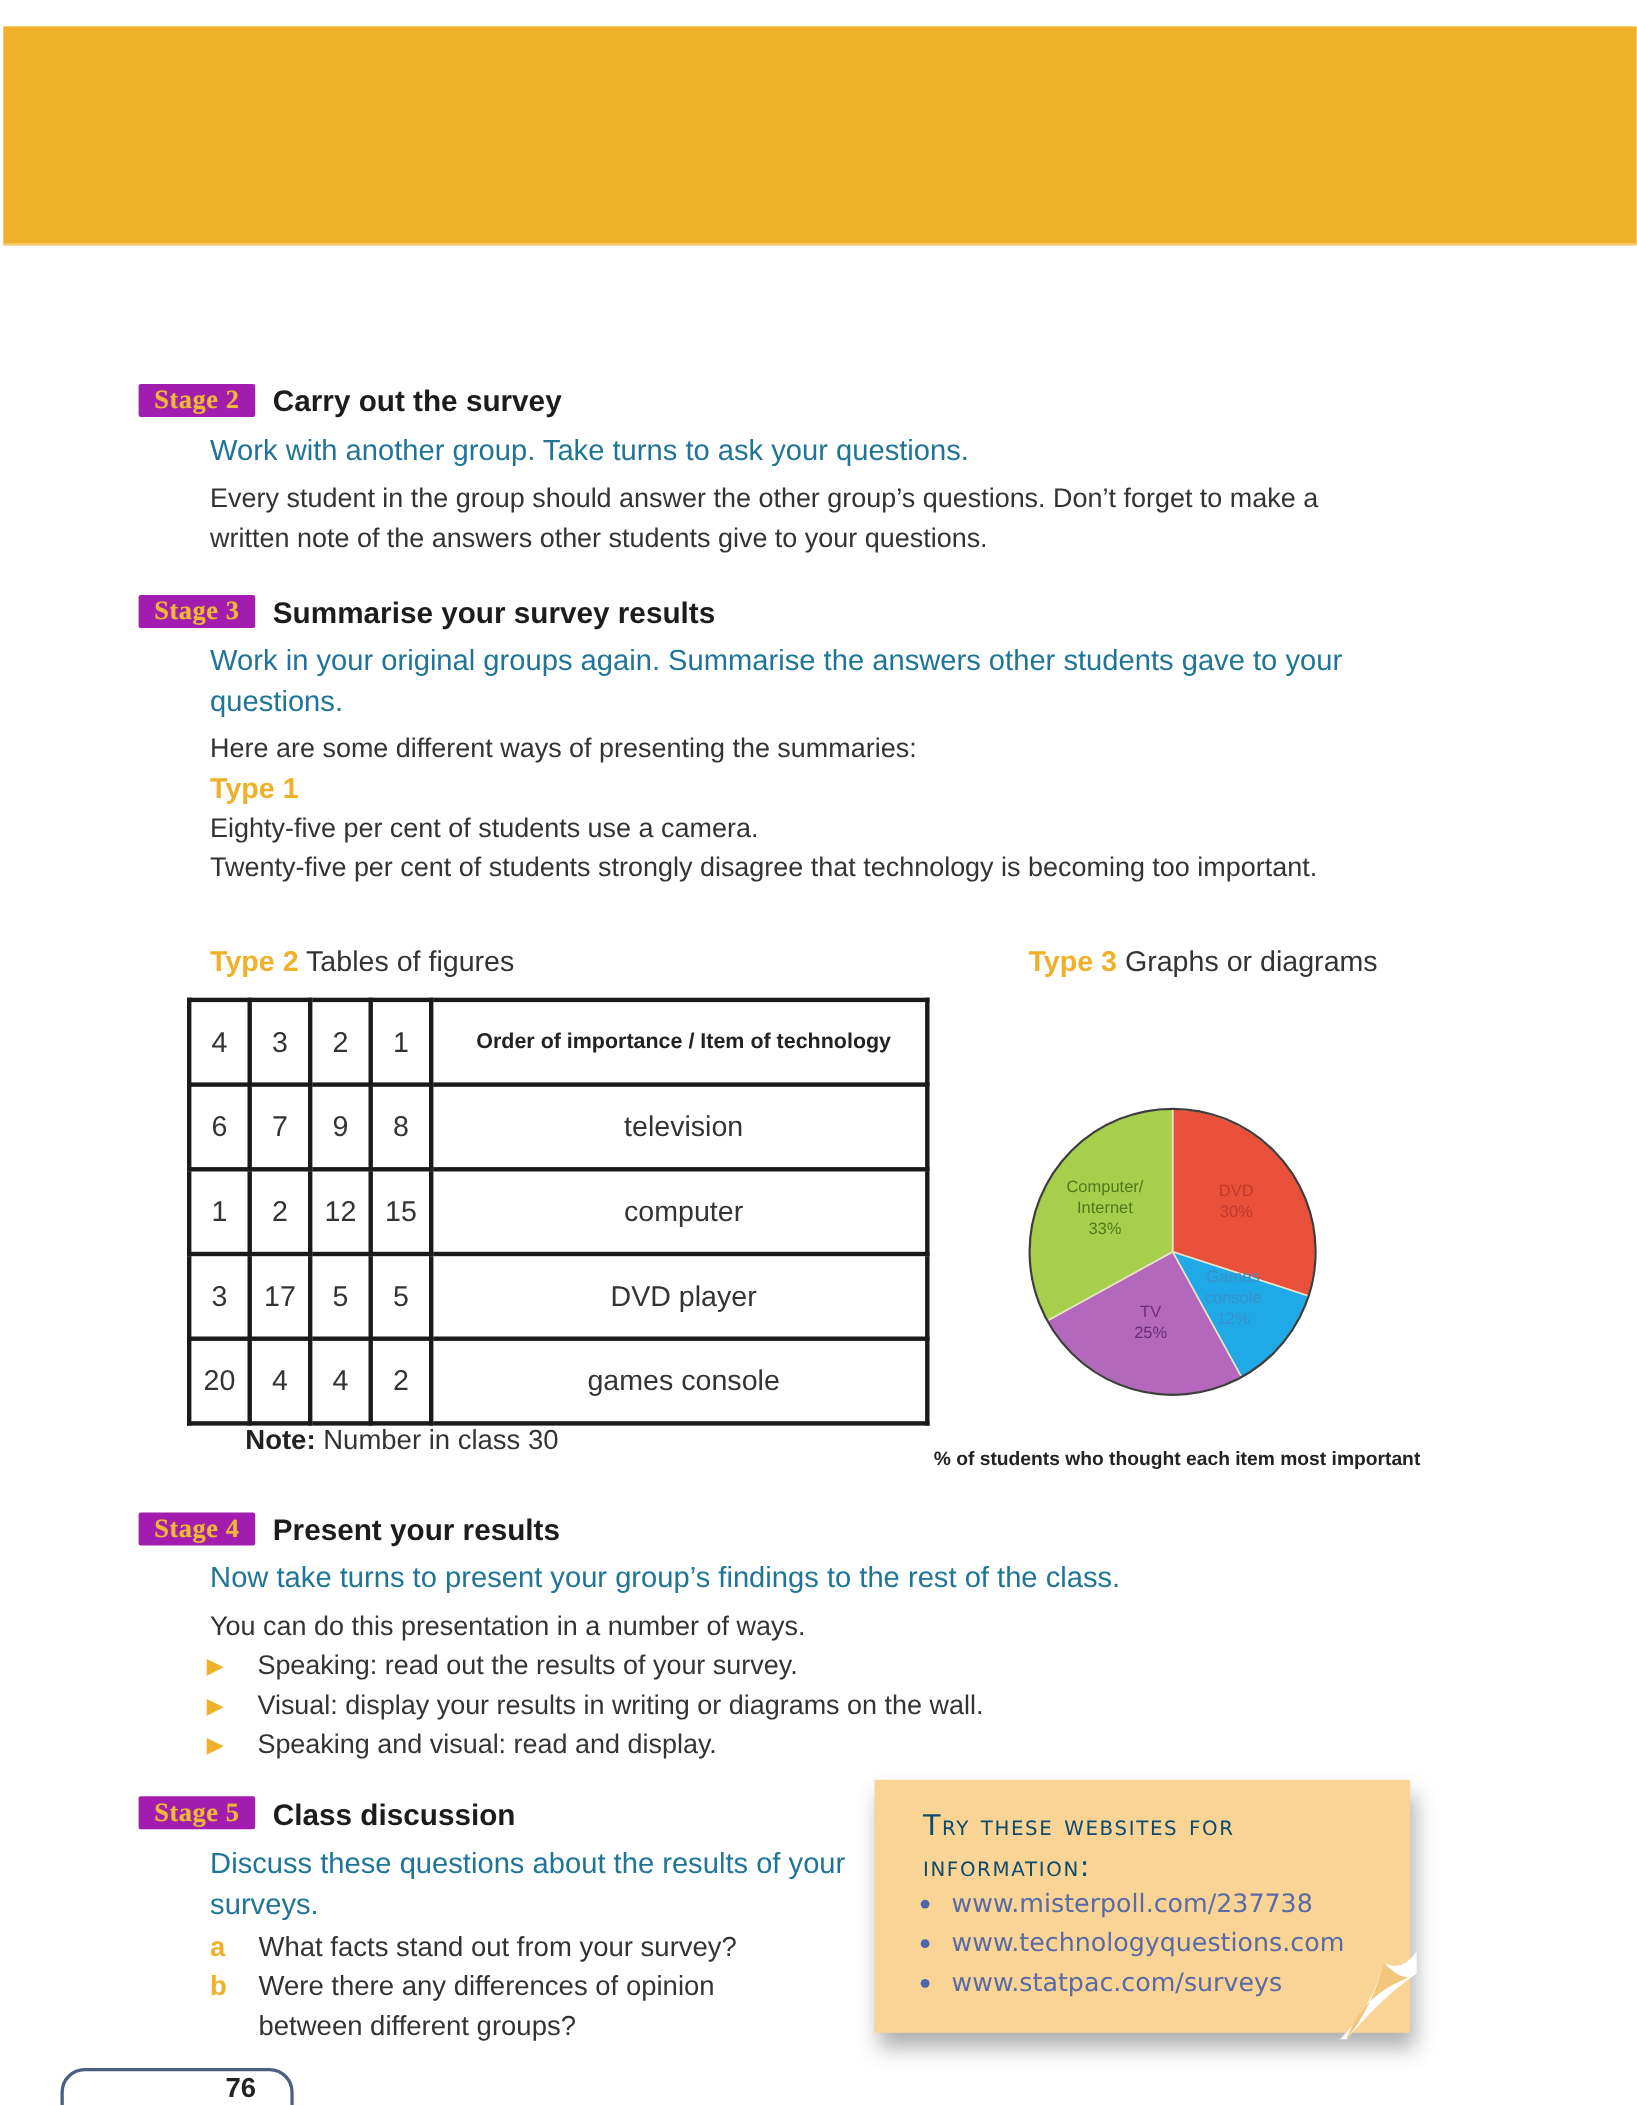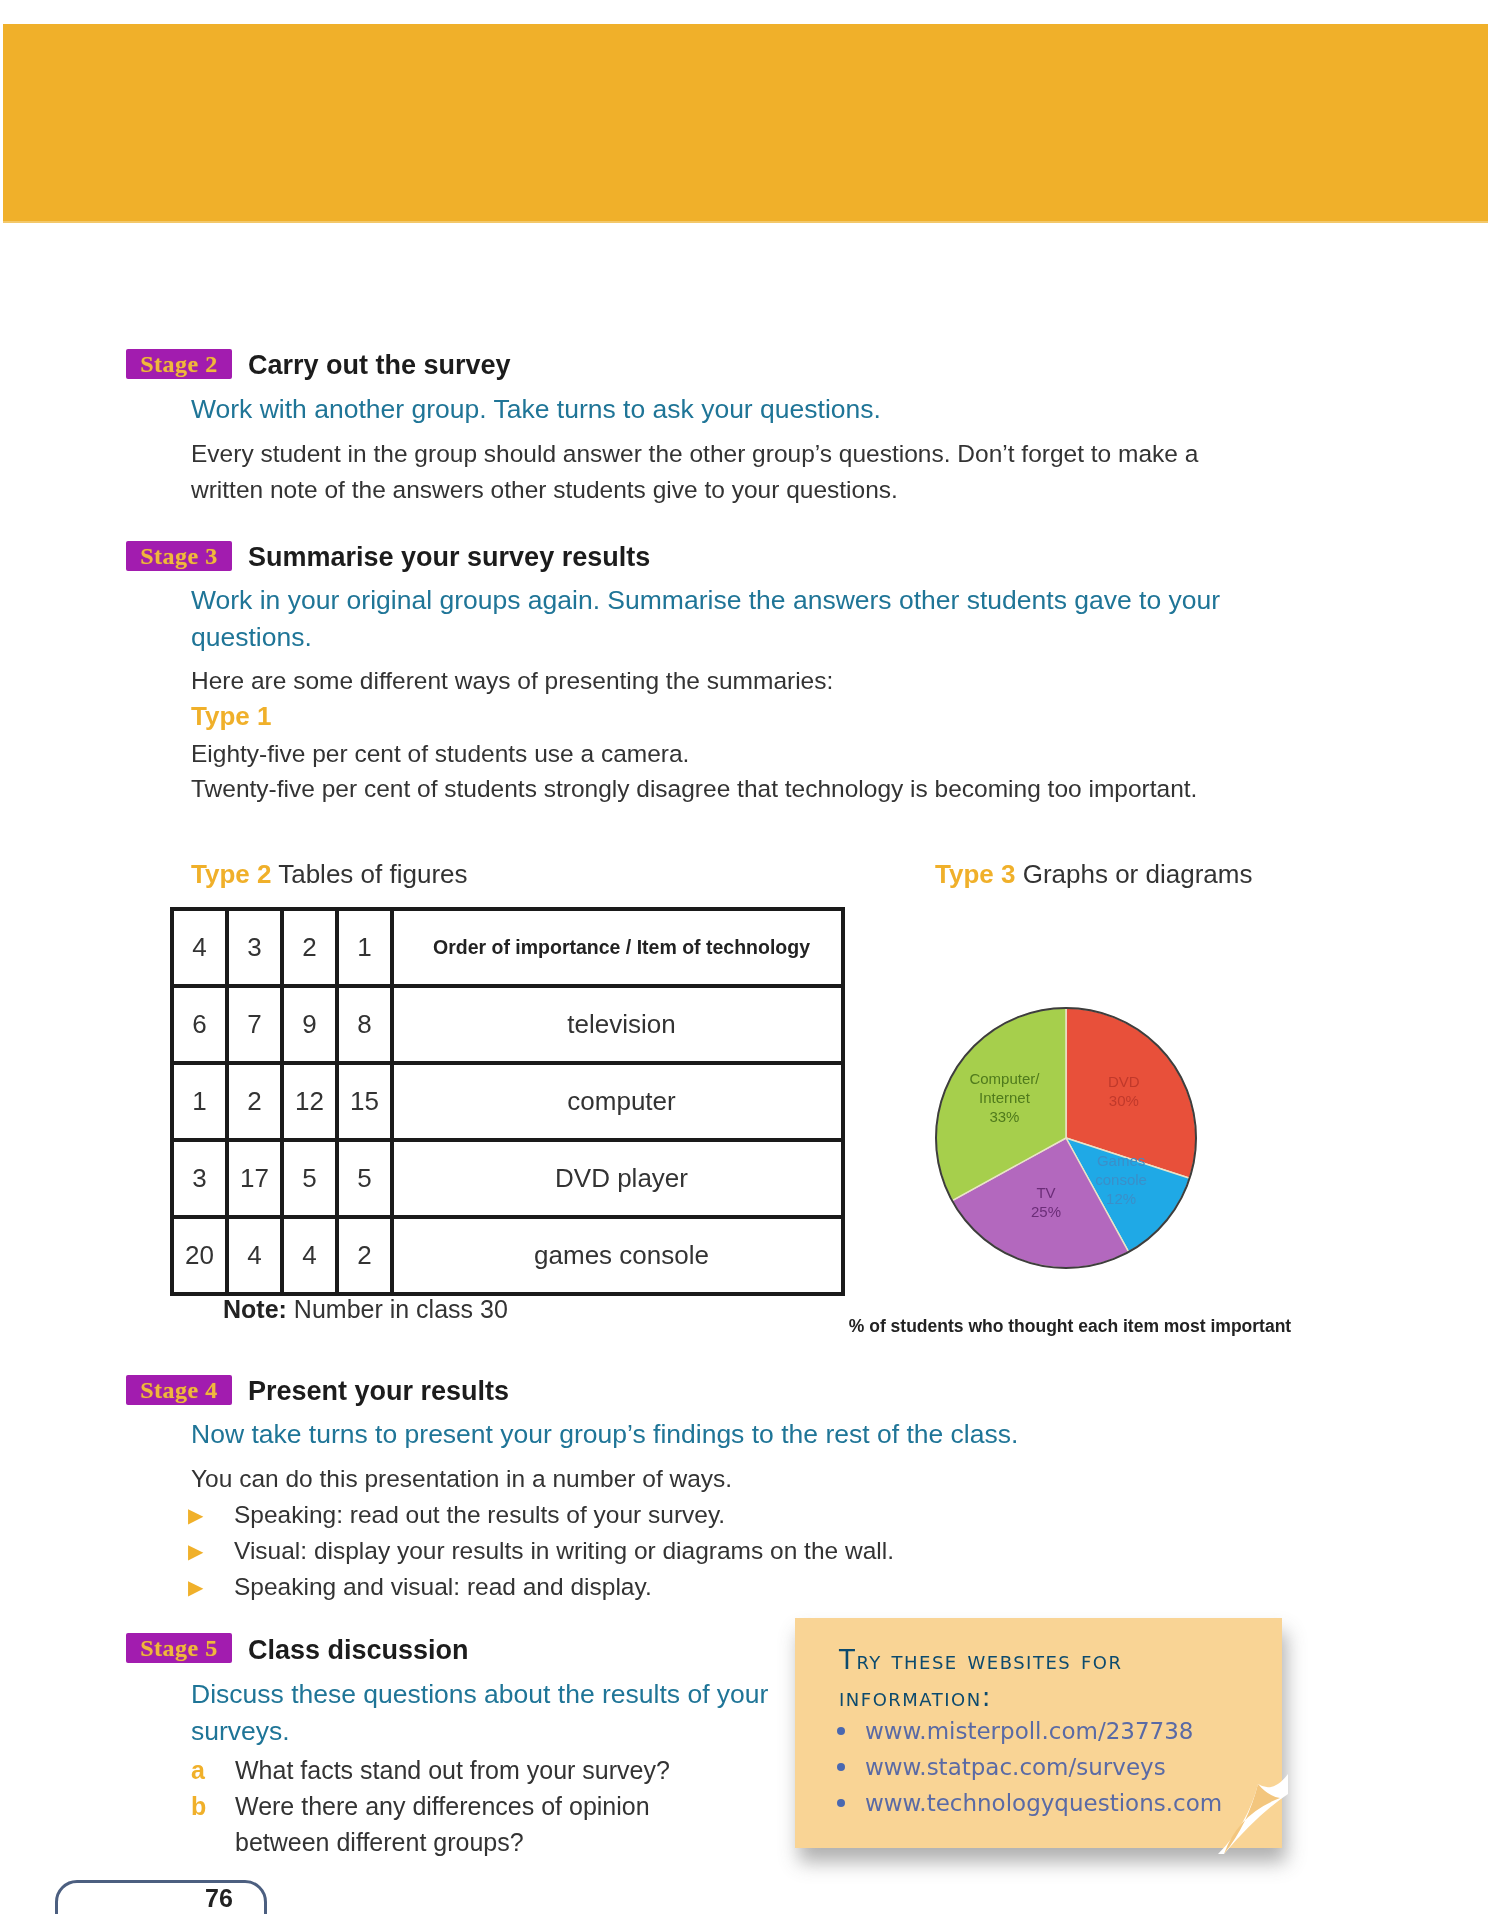--- a/index.html
+++ b/index.html
@@ -173,22 +173,22 @@
 <div class="instr" style="top:1676px; width:590px">Discuss these questions about the results of your surveys.</div>
 <ul class="qlist">
   <li><span class="letter">a</span><span>What facts stand out from your survey?</span></li>
   <li><span class="letter">b</span><span>Were there any differences of opinion between different groups?</span></li>
 </ul>
 
 <div class="webbox">
   <h3>Try these websites for information:</h3>
   <ul>
     <li><span class="dot"></span><span>www.misterpoll.com/237738</span></li>
+    <li><span class="dot"></span><span>www.technologyquestions.com</span></li>
     <li><span class="dot"></span><span>www.statpac.com/surveys</span></li>
-    <li><span class="dot"></span><span>www.technologyquestions.com</span></li>
   </ul>
   <svg class="fold" viewBox="0 0 70 80">
     <path d="M70 0 L70 20 Q40 40 6 80 L0 80 Q30 50 40 10 Q55 20 70 0 Z" fill="#ffffff"></path>
     <path d="M40 10 Q30 50 6 80 Q20 40 62 24 Q50 22 40 10 Z" fill="#f3c67e"></path>
   </svg>
 </div>
 
 <div class="pagetab"></div>
 <div class="pagenum">76</div>
 

